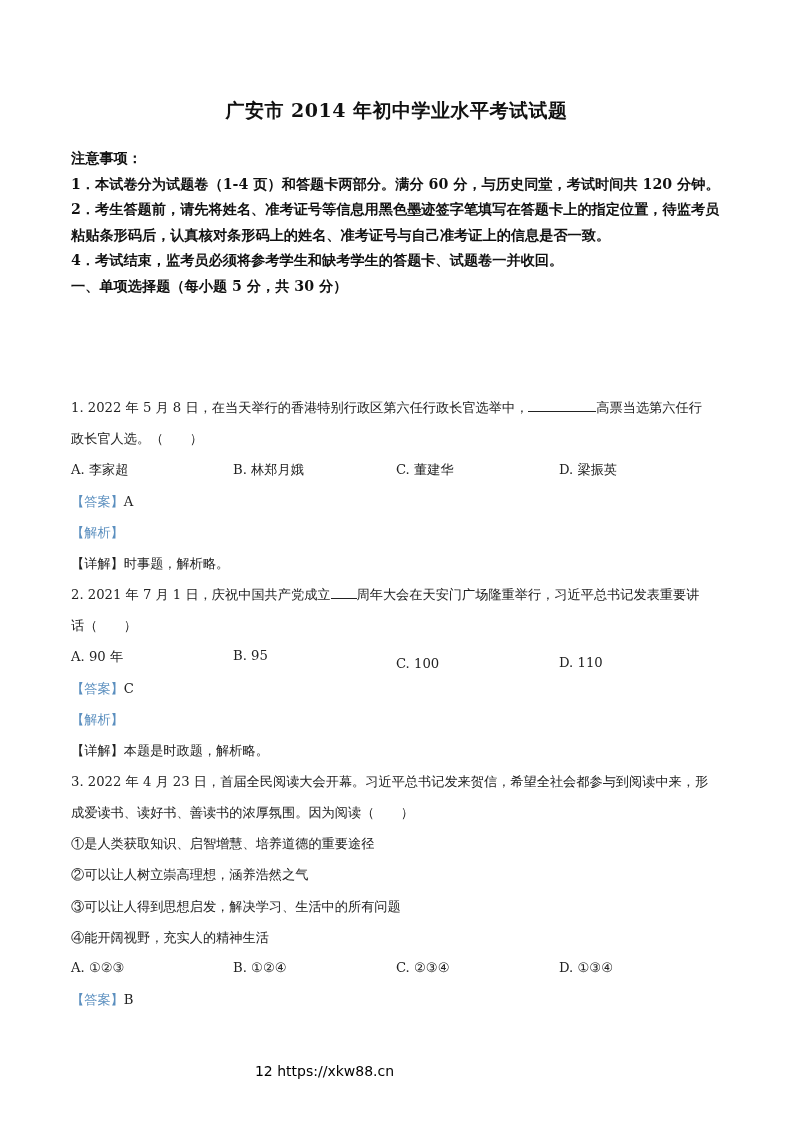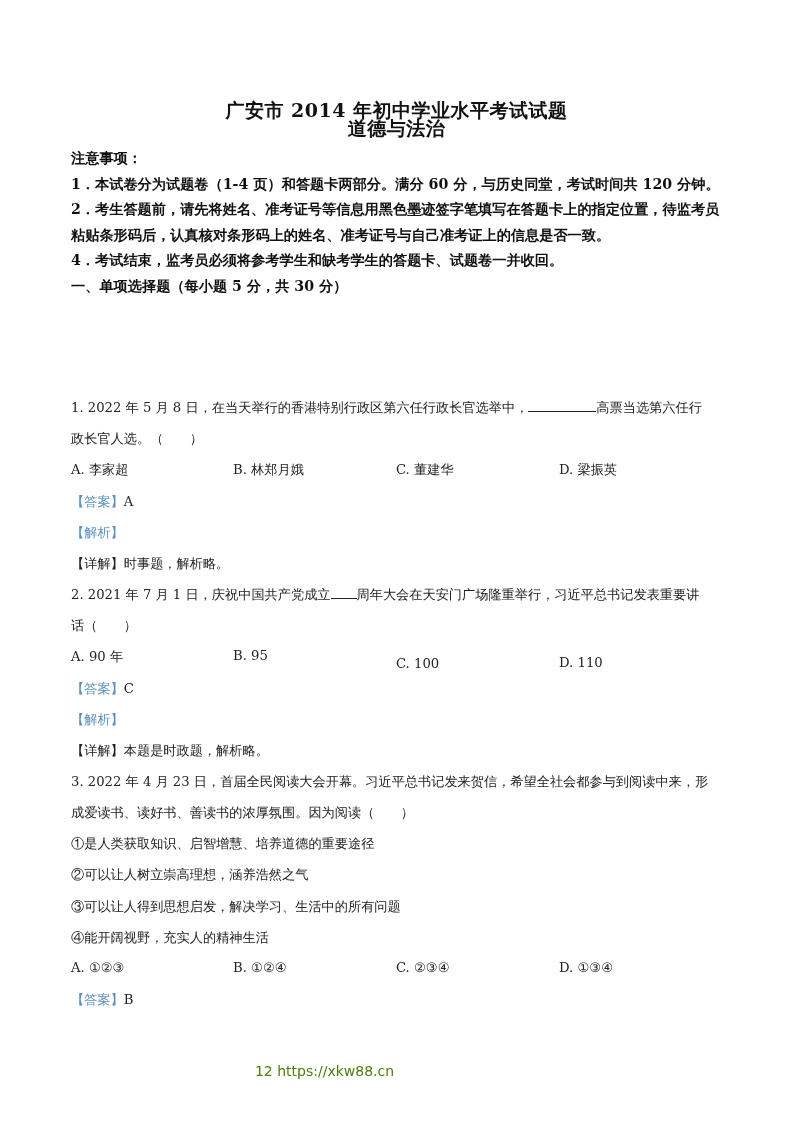--- a/index.html
+++ b/index.html
@@ -12,29 +12,28 @@
     .t2 { top: 115px; top: 116px; }
     .notes { position: absolute; left: 71px; top: 146px; width: 652px;
              font-weight: bold; font-size: 14.2px; line-height: 25.5px; color: #111; }
     .notes p { margin: 0; }
     .body { position: absolute; left: 71px; width: 652px; font-size: 13.2px; color: #222; }
     .line { position: absolute; left: 0; white-space: nowrap; }
     .blank { display: inline-block; border-bottom: 1px solid #222; height: 12px; vertical-align: baseline; }
     .opt { position: absolute; white-space: nowrap; }
     .tag { color: #5b8fbf; }
     .footer { position: absolute; top: 1063px; left: 0; width: 649px; text-align: center;
-              font-family: "DejaVu Sans", "Liberation Sans", sans-serif; font-size: 14px; color: #4d7c0f; }
+              font-family: "DejaVu Sans", "Liberation Sans", sans-serif; font-size: 14px; color: #000000; }
   </style>
 </head>
 <body>
 
 <div class="page">
 
   <div class="title t1">广安市 2014 年初中学业水平考试试题</div>
-  <div class="title t2" style="top:116px;">道德与法治</div>
 
   <div class="notes">
     <p>注意事项：</p>
     <p>1．本试卷分为试题卷（1-4 页）和答题卡两部分。满分 60 分，与历史同堂，考试时间共 120 分钟。</p>
     <p>2．考生答题前，请先将姓名、准考证号等信息用黑色墨迹签字笔填写在答题卡上的指定位置，待监考员粘贴条形码后，认真核对条形码上的姓名、准考证号与自己准考证上的信息是否一致。</p>
     <p>4．考试结束，监考员必须将参考学生和缺考学生的答题卡、试题卷一并收回。</p>
     <p>一、单项选择题（每小题 5 分，共 30 分）</p>
   </div>
 
   <div class="body" style="top:0;">

